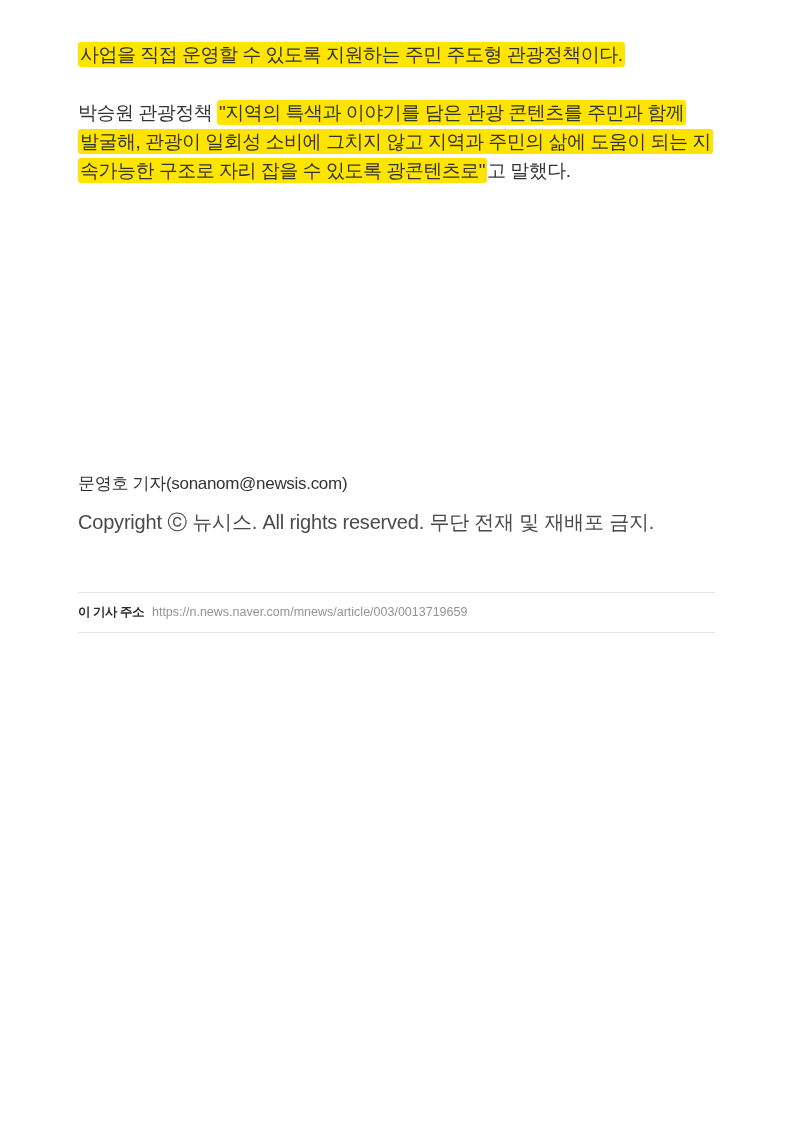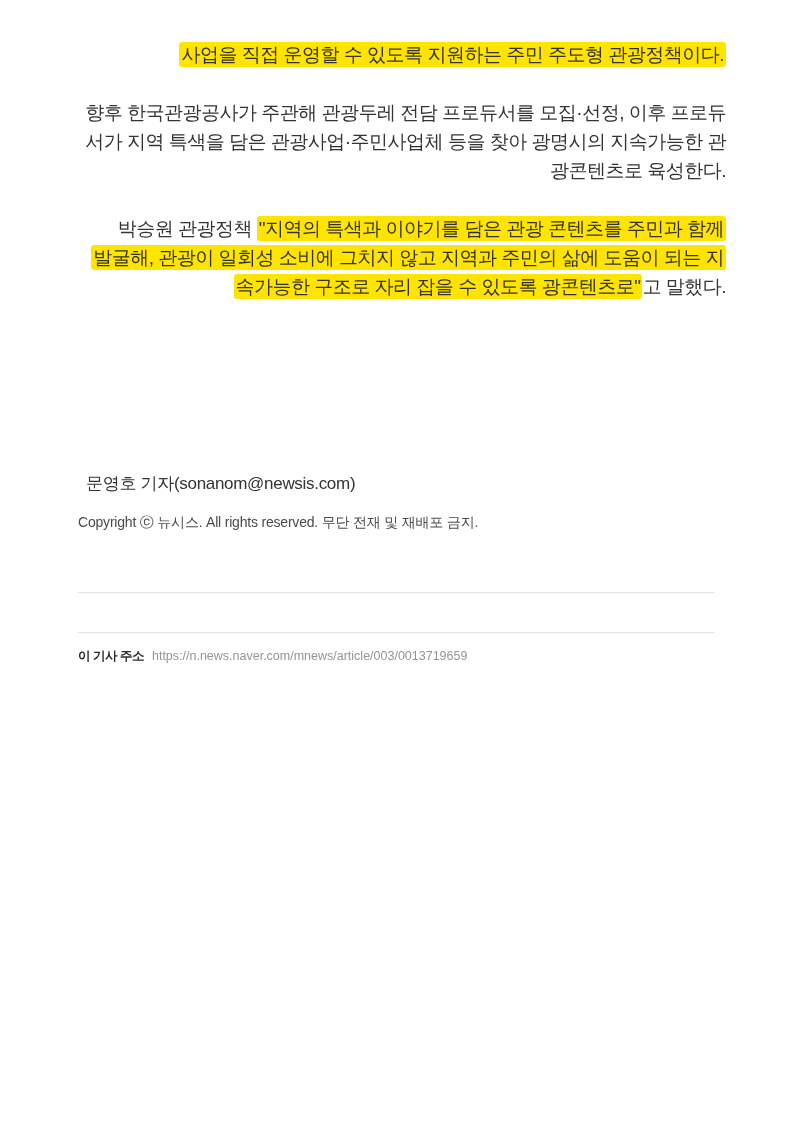--- a/index.html
+++ b/index.html
@@ -21,41 +21,41 @@
     position: absolute;
     left: 78px;
     top: 40px;
     width: 648px;
     font-size: 19px;
     line-height: 29px;
     color: #333333;
     letter-spacing: -0.5px;
   }
   .para { margin: 0 0 29px 0; }
-  .line { white-space: nowrap; height: 29px; text-align: right; }
+  .line { white-space: nowrap; height: 29px; }
   .hl {
     background: #ffe400;
     padding: 2px 2px;
     border-radius: 3px;
   }
   .byline {
     position: absolute;
-    left: 86px;
+    left: 78px;
     top: 472px;
     font-size: 17px;
     line-height: 24px;
     color: #333333;
     letter-spacing: -0.3px;
     white-space: nowrap;
   }
   .copyright {
     position: absolute;
     left: 78px;
     top: 512px;
-    font-size: 14px;
+    font-size: 20px;
     line-height: 20px;
     color: #4a4a4a;
     letter-spacing: -0.2px;
     white-space: nowrap;
   }
   .divider {
     position: absolute;
     left: 78px;
     width: 637px;
     height: 0;
@@ -64,21 +64,20 @@
   .divider-top { top: 592px; }
   .divider-bottom { top: 632px; }
   .url-row {
     position: absolute;
     left: 78px;
     top: 602px;
     width: 637px;
     font-size: 12.5px;
     line-height: 20px;
     white-space: nowrap;
-    margin-top: 44px;
   }
   .url-label {
     font-weight: bold;
     color: #2b2b2b;
     letter-spacing: -0.5px;
     margin-right: 8px;
   }
   .url-link {
     color: #949494;
     text-decoration: none;
@@ -90,25 +89,20 @@
 
 <div class="page">
 
   <div class="article-body">
 
     <div class="para">
       <div class="line"><span class="hl">사업을 직접 운영할 수 있도록 지원하는 주민 주도형 관광정책이다.</span></div>
     </div>
 
 
-    <div class="para">
-      <div class="line"><span>향후 한국관광공사가 주관해 관광두레 전담 프로듀서를 모집·선정, 이후 프로듀</span></div>
-      <div class="line"><span>서가 지역 특색을 담은 관광사업·주민사업체 등을 찾아 광명시의 지속가능한 관</span></div>
-      <div class="line"><span>광콘텐츠로 육성한다.</span></div>
-    </div>
 
     <div class="para">
       <div class="line"><span>박승원 관광정책 </span><span class="hl">"지역의 특색과 이야기를 담은 관광 콘텐츠를 주민과 함께</span></div>
       <div class="line"><span class="hl">발굴해, 관광이 일회성 소비에 그치지 않고 지역과 주민의 삶에 도움이 되는 지</span></div>
       <div class="line"><span class="hl">속가능한 구조로 자리 잡을 수 있도록 광콘텐츠로"</span><span>고 말했다.</span></div>
     </div>
 
   </div>
 
   <div class="byline">문영호 기자(sonanom@newsis.com)</div>

